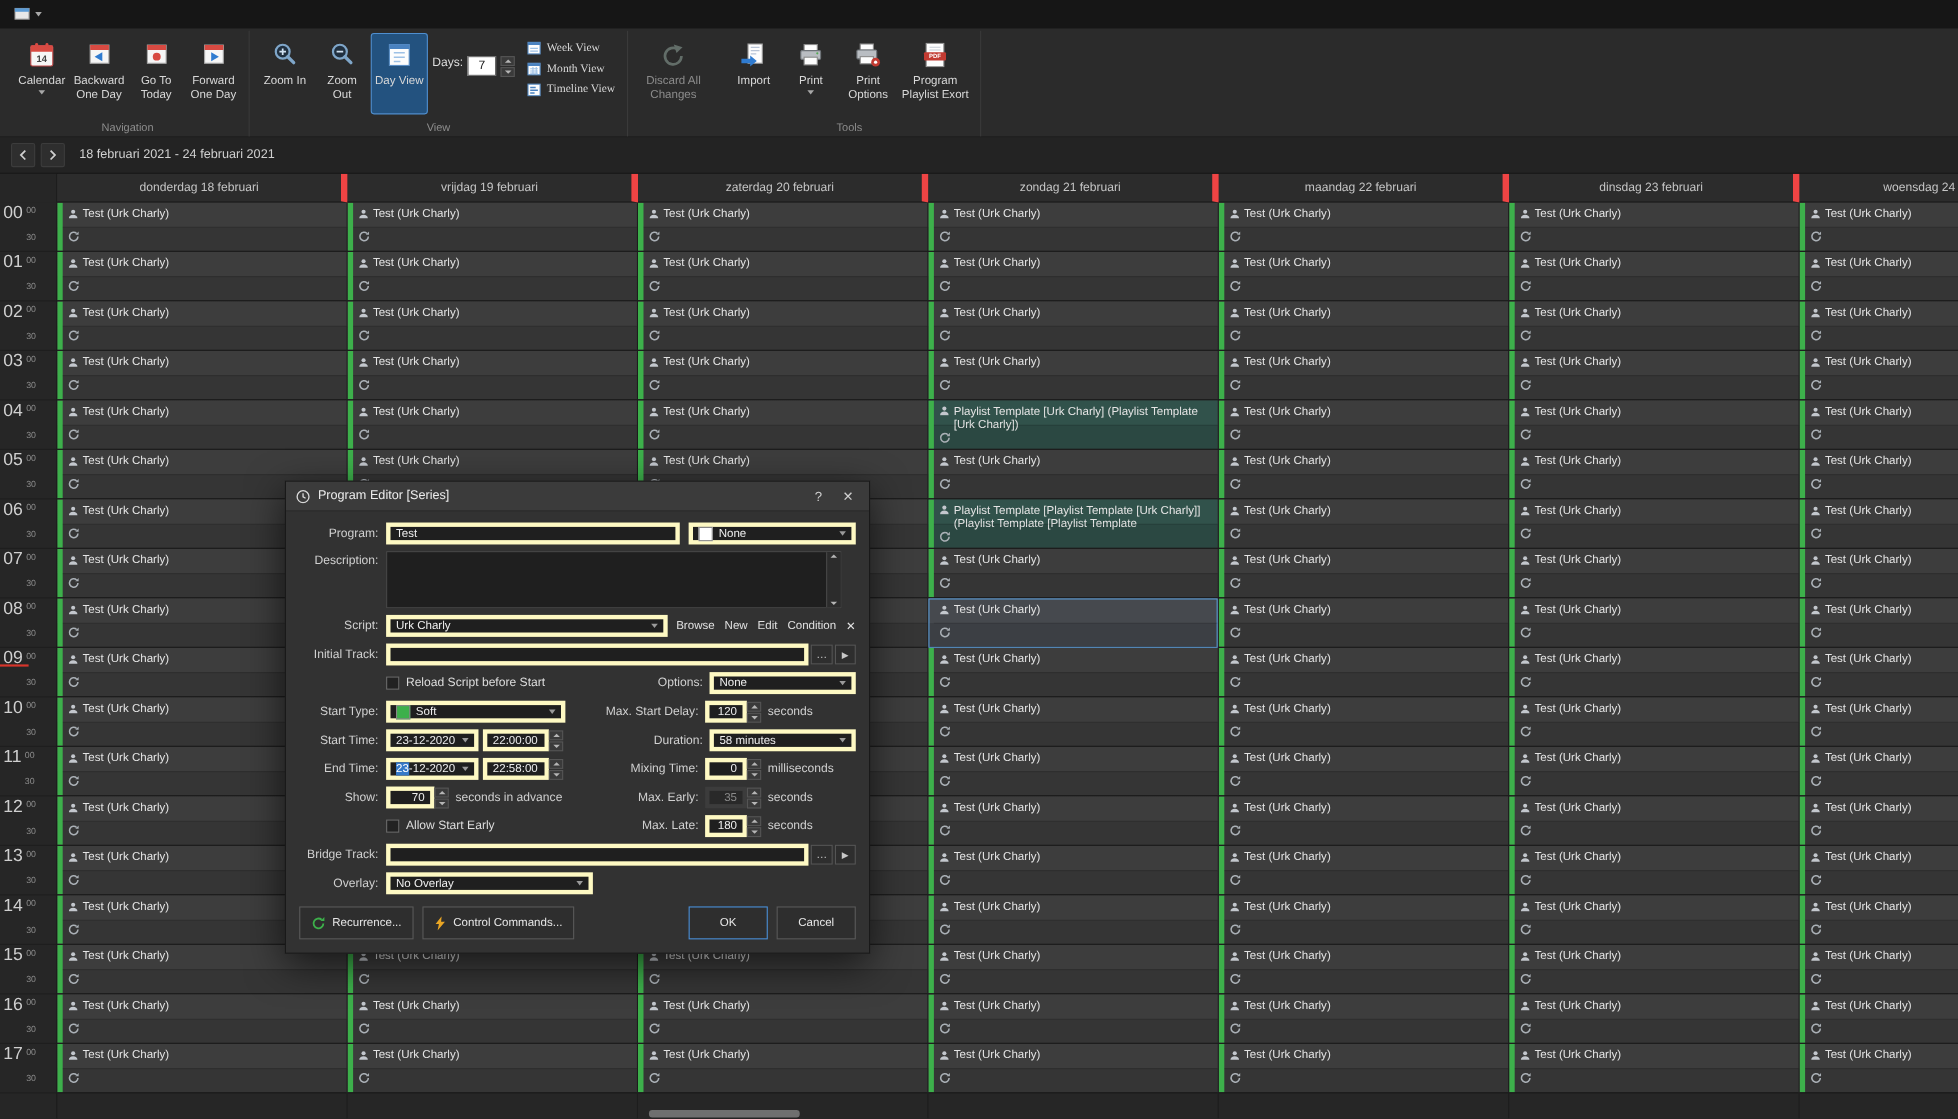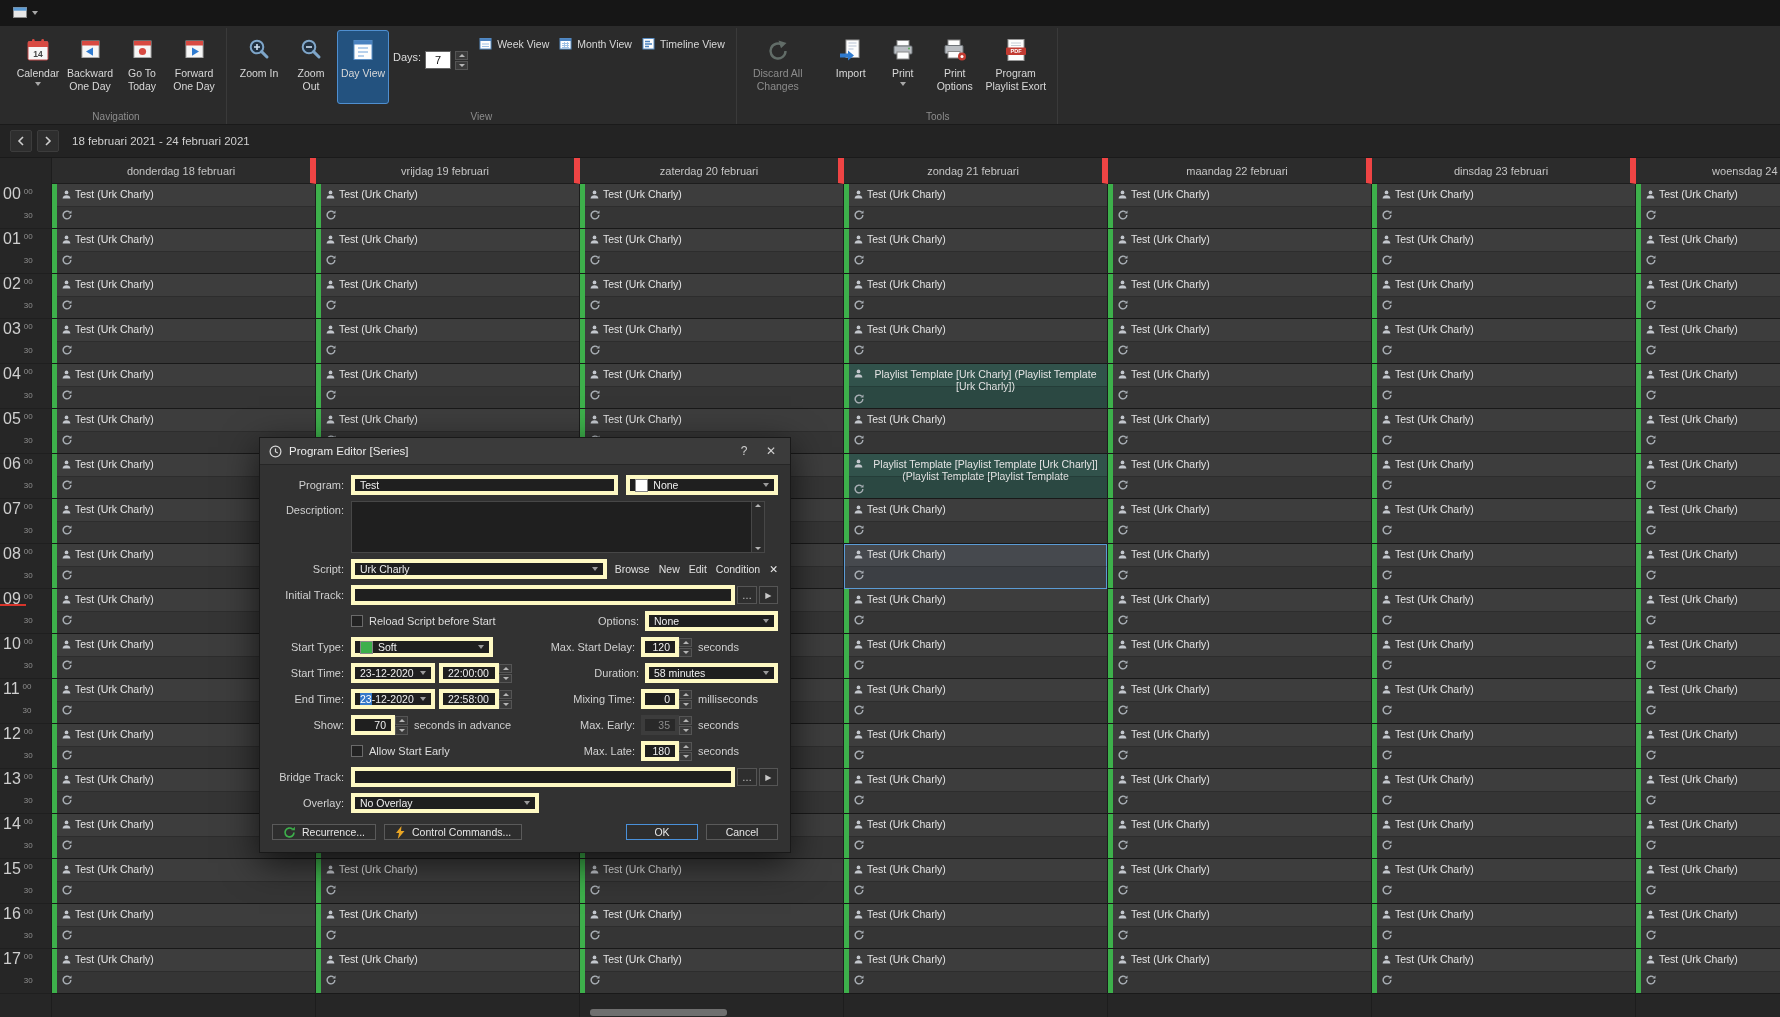--- a/index.html
+++ b/index.html
@@ -21,21 +21,21 @@
   .ribbon { height: 99px; background: #2b2b2b; display: flex; align-items: stretch; padding: 2px 4px 0 6px; border-bottom: 1px solid #1a1a1a; }
   .rgroup { position: relative; display: flex; align-items: flex-start; padding: 2px 6px 16px 6px; border-right: 1px solid #3a3a3a; }
   .rgroup.nolabel { border-right: none; }
   .rgroup-label { position: absolute; bottom: 2px; left: 0; right: 0; text-align: center; font-size: 10px; color: #8d8d8d; }
   .rbtn { width: 52px; min-height: 74px; display: flex; flex-direction: column; align-items: center; gap: 2px; padding: 4px 2px 2px; border-radius: 3px; border: 1px solid transparent; cursor: default; }
   .rbtn.wide { width: 70px; }
   .rbtn .icon-box { height: 30px; display: flex; align-items: center; justify-content: center; }
   .rbtn .lbl { font-size: 10.5px; color: #d8d8d8; text-align: center; line-height: 1.2; }
   .rbtn.active { background: #23527f; border-color: #4f8fd0; }
   .rbtn.disabled { opacity: 0.55; }
-  .small-btns { display: flex; flex-direction: row; justify-content: flex-start; gap: 4px; padding: 6px 2px 0 4px; }
+  .small-btns { display: flex; flex-direction: column; justify-content: flex-start; gap: 4px; padding: 6px 2px 0 4px; font-family: Liberation Serif, serif; }
   .sbtn { display: flex; align-items: center; gap: 5px; font-size: 10.5px; color: #d8d8d8; padding: 1px 3px; }
   .days-ctl { display: flex; gap: 4px; margin: 0 4px; align-self: center; padding-bottom: 18px; }
   .days-input { width: 26px; height: 18px; background: #ffffff; color: #111; font-size: 11px; text-align: center; border: 1px solid #666; font-family: "Liberation Sans", sans-serif; }
   .spin-col { display: flex; flex-direction: column; gap: 1px; }
   .spin-btn { width: 13px; height: 9px; background: #3a3a3a; border: 1px solid #555; display: flex; align-items: center; justify-content: center; }
   .tri-up-s { width: 0; height: 0; border-left: 3px solid transparent; border-right: 3px solid transparent; border-bottom: 3.5px solid #b5b5b5; }
   .tri-down-s { width: 0; height: 0; border-left: 3px solid transparent; border-right: 3px solid transparent; border-top: 3.5px solid #b5b5b5; }
 
   
   .datebar { height: 33px; background: #232323; display: flex; align-items: center; gap: 5px; padding: 0 10px; border-bottom: 1px solid #1a1a1a; }
@@ -43,21 +43,21 @@
   .date-range { font-size: 11.5px; color: #d0d0d0; margin-left: 8px; }
 
   
   .calendar { position: absolute; top: 158px; left: 0; right: 0; bottom: 0; display: flex; flex-direction: column; overflow: hidden; }
   .cal-head { display: flex; height: 26px; background: #2c2c2c; flex: 0 0 26px; }
   .time-spacer { width: 52px; flex: 0 0 52px; border-right: 1px solid #1d1d1d; background: #262626; }
   .day-head { flex: 0 0 264px; display: flex; align-items: center; justify-content: center; font-size: 11px; color: #c5c5c5; border-right: 6px solid #ef4444; border-bottom: 1px solid #1d1d1d; background: #2c2c2c; overflow: hidden; white-space: nowrap; }
   .cal-sub { display: flex; height: 26px; flex: 0 0 26px; background: #292929; border-bottom: 1px solid #1d1d1d; }
   .time-label-cell { width: 52px; flex: 0 0 52px; font-size: 10.5px; color: #bdbdbd; display: flex; align-items: flex-end; padding: 0 0 3px 4px; border-right: 1px solid #1d1d1d; background: #262626; }
   .day-sub { flex: 0 0 264px; border-right: 1px solid #1d1d1d; background: #292929; }
-  .cal-body { flex: 1; display: flex; position: relative; overflow: hidden; text-align: center; }
+  .cal-body { flex: 1; display: flex; position: relative; overflow: hidden; }
   .time-gutter { width: 52px; flex: 0 0 52px; background: #262626; border-right: 1px solid #1d1d1d; }
   .time-row { height: 45px; border-bottom: 1px solid #1f1f1f; display: flex; padding: 2px 2px 0 3px; gap: 3px; }
   .hour-big { font-size: 16px; color: #cfcfcf; line-height: 1; }
   .mins { display: flex; flex-direction: column; justify-content: space-between; height: 36px; padding: 2px 0; font-size: 8px; color: #8f8f8f; line-height: 1; }
   .day-cols-wrap { display: flex; flex: 1; overflow: hidden; }
   .day-col { flex: 0 0 264px; border-right: 1px solid #1d1d1d; }
   .hour-cell { position: relative; height: 45px; border-bottom: 1px solid #191919; background: linear-gradient(to bottom, #3d3d3d 0 22px, #353535 22px); overflow: hidden; }
   .hour-cell::before { content: ""; position: absolute; left: 0; top: 0; bottom: 0; width: 5px; background: #3db04b; }
   .hour-cell::after { content: ""; position: absolute; left: 5px; right: 0; top: 22px; height: 1px; background: rgba(0,0,0,0.14); }
   .hour-cell.template { background: linear-gradient(to bottom, #31524b 0 22px, #2b4842 22px); }
@@ -92,21 +92,21 @@
   .mini-btn { width: 20px; height: 18px; background: #2e2e2e; border: 1px solid #555; color: #c8c8c8; display: flex; align-items: center; justify-content: center; margin-left: 2px; font-size: 10px; }
   .checkbox { width: 12px; height: 12px; background: #222; border: 1px solid #6a6a6a; margin-right: 6px; flex: 0 0 12px; }
   .indent { margin-left: 79px; display: flex; align-items: center; }
   .rlabel { margin-left: auto; width: 104px; text-align: right; margin-right: 6px; color: #d0d0d0; }
   .numspin { display: flex; align-items: center; }
   .nval { width: 38px; justify-content: flex-end; }
   .nval.wideval { width: 44px; }
   .unit { width: 80px; margin-left: 6px; color: #d0d0d0; }
   .numspin.disabled .field { color: #8a8a8a; background: #292929; border-color: #3c3c3c; }
   .sel-part { background: #3579c8; color: #fff; }
-  .dlg-btn { height: 16px; background: #2e2e2e; border: 1px solid #5a5a5a; color: #e6e6e6; display: flex; align-items: center; justify-content: center; gap: 6px; padding: 0 10px; font-size: 10.5px; }
+  .dlg-btn { height: 30px; background: #2e2e2e; border: 1px solid #5a5a5a; color: #e6e6e6; display: flex; align-items: center; justify-content: center; gap: 6px; padding: 0 10px; font-size: 10.5px; }
   .dlg-btn.primary { border-color: #4a90d9; width: 72px; }
   .dlg-btn.cancel { width: 72px; }
   .btn-row { margin-top: 5px; display: flex; gap: 8px; align-items: center; }
   .spacer { flex: 1; }
 </style>
 </head>
 <body>
 
 <div class="titlebar">
   <div class="menu-btn">
@@ -2176,21 +2176,21 @@
       </div>
       <span class="rlabel">Options:</span>
       <div class="field" style="width:133px">
         <span>None</span>
         <span class="caret"></span>
       </div>
     </div>
 
     <div class="drow">
       <span class="dlabel">Start Type:</span>
-      <div class="field" style="width:142px">
+      <div class="field" style="width:163px">
         <span class="swatch" style="background:#3db04b"></span>
         <span>Soft</span>
         <span class="caret"></span>
       </div>
       <span class="rlabel">Max. Start Delay:</span>
       <div class="numspin">
         <div class="field nval">120</div>
         <span class="spin-col">
             <span class="spin-btn">
               <span class="tri-up-s"></span>

